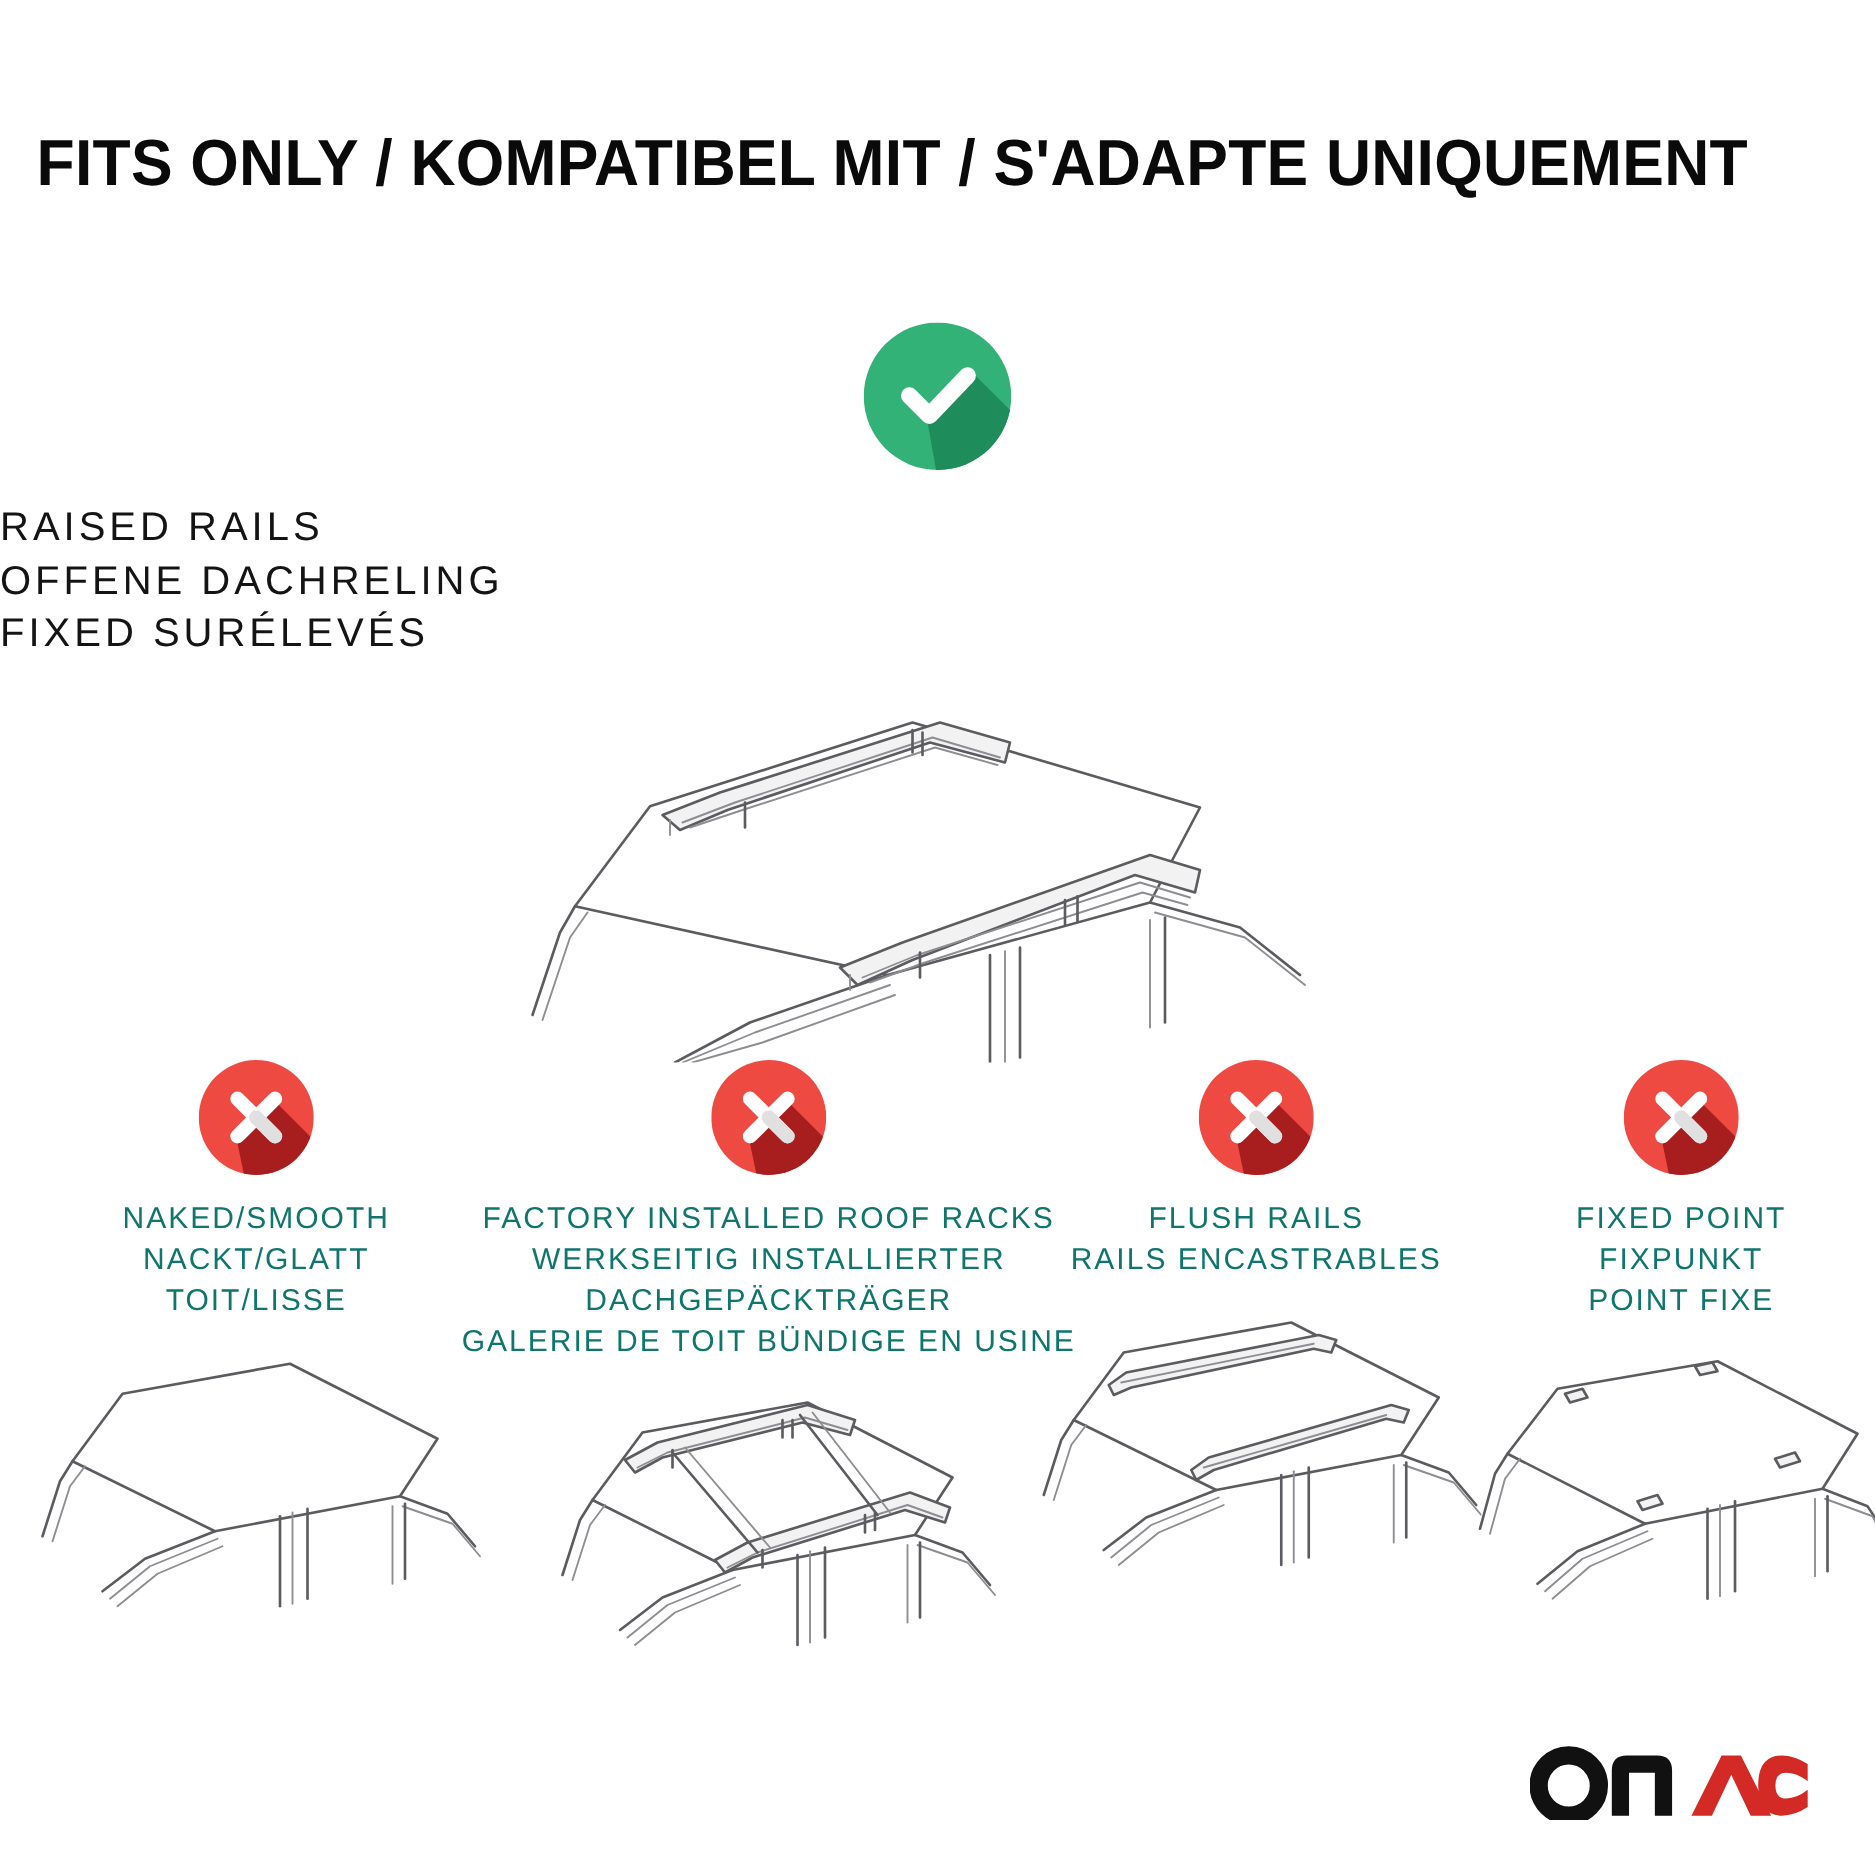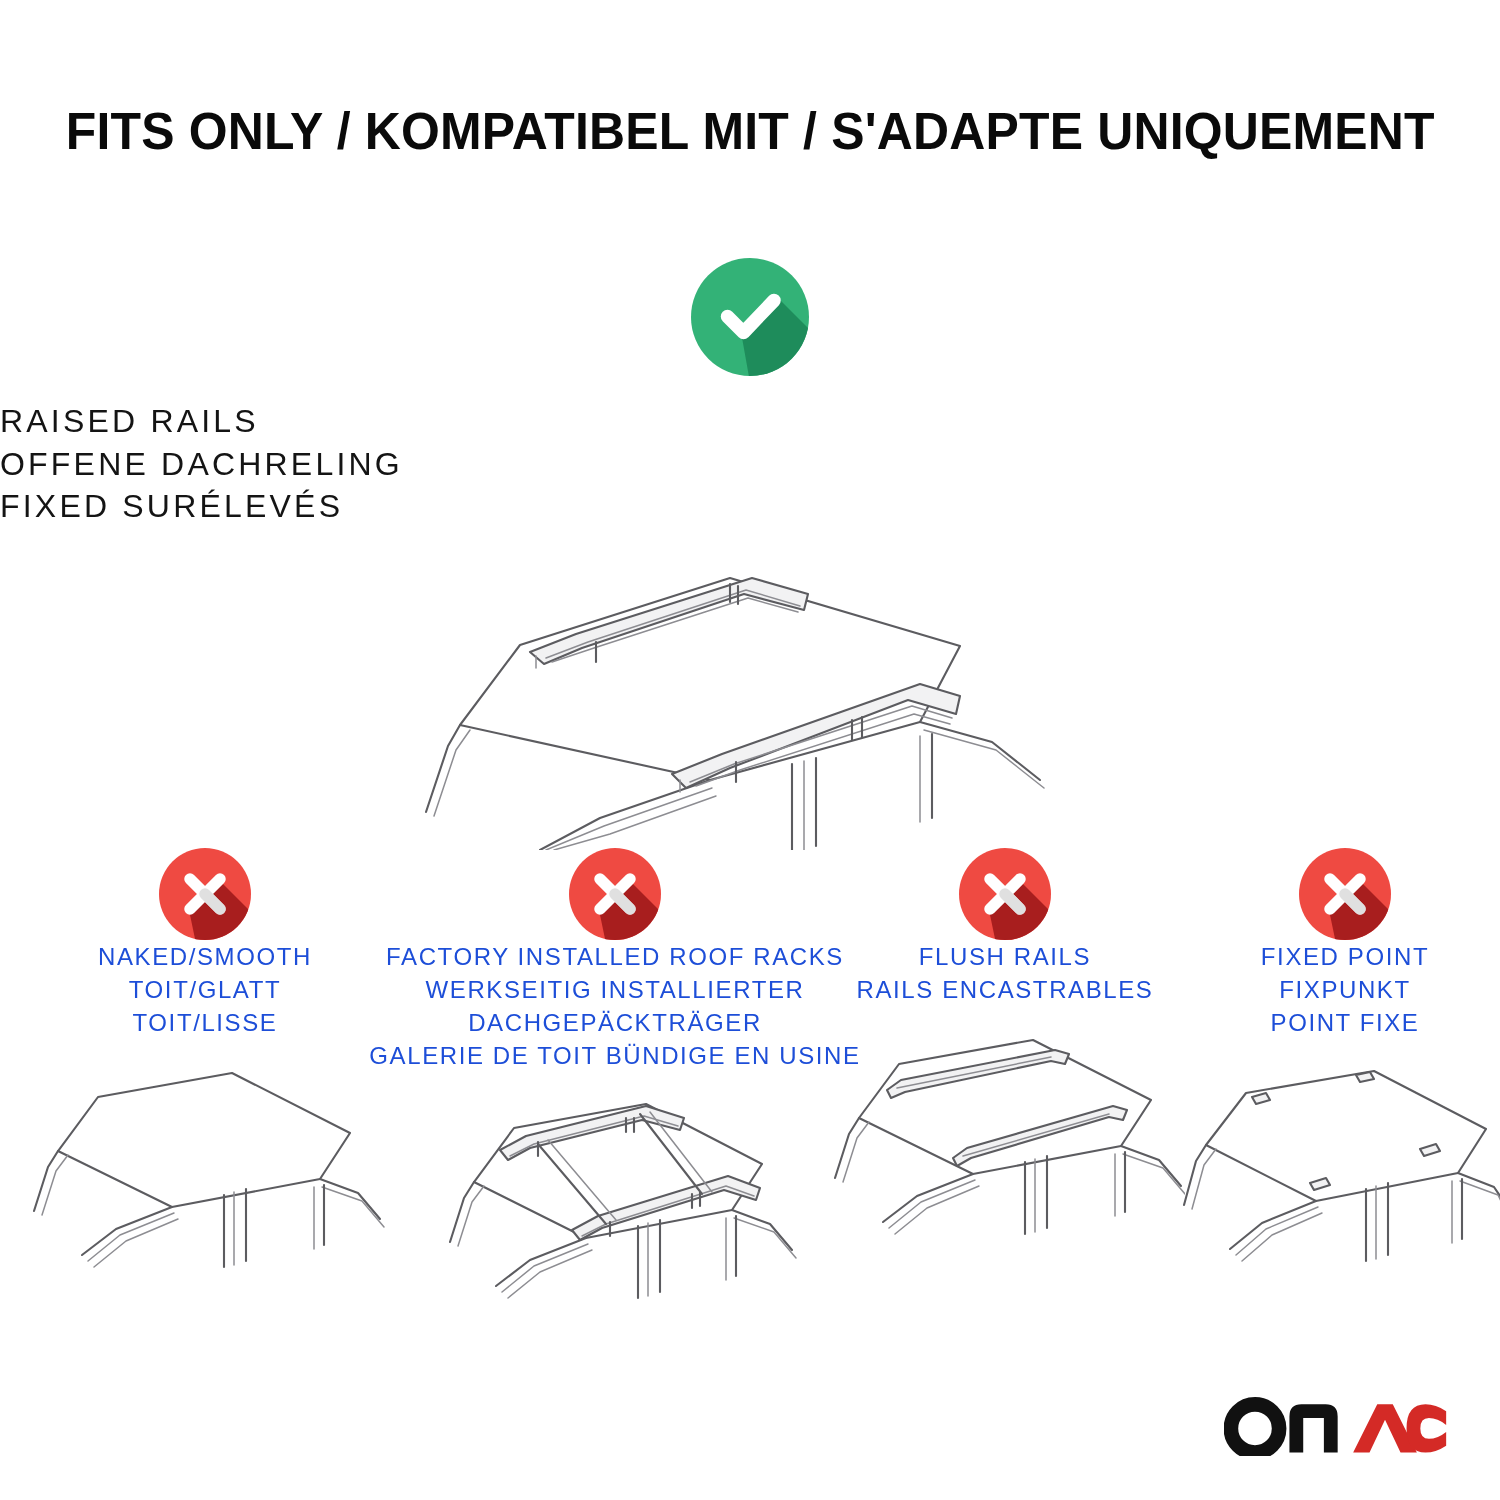--- a/index.html
+++ b/index.html
@@ -15,21 +15,21 @@
     position: relative;
     overflow: hidden;
   }
 
   
   .header {
     position: absolute;
     top: 104px;
     left: 0;
     width: 1464px;
-    text-align: right;
+    text-align: left;
   }
   .header-title {
     font-family: "Liberation Sans Narrow", "Liberation Sans", sans-serif;
     font-size: 52px;
     font-weight: bold;
     letter-spacing: 0.2px;
     line-height: 1.05;
     transform: scaleX(0.96);
     white-space: nowrap;
     color: #0a0a0a;
@@ -84,25 +84,26 @@
     align-items: center;
   }
   .cell-0 { width: 410px; }
   .cell-1 { width: 410px; justify-content: center; }
   .cell-2 { width: 370px; }
   .cell-3 { width: 310px; }
 
   .cell .icon-wrap { width: 92px; height: 92px; }
 
   .cell-label {
+    margin-top: 18px;
     font-size: 24px;
     font-weight: 300;
     letter-spacing: 1.6px;
     line-height: 1.38;
-    color: #1d4ed8;
+    color: #0f766e;
     text-align: center;
   }
   .cell-label div { white-space: nowrap; }
 
   .cell-art {
     margin-top: 22px;
     height: 230px;
   }
   .cell-art svg { display: block; }
 
@@ -228,21 +229,21 @@
           <line x1="31" y1="31" x2="61" y2="61"></line>
           <line x1="61" y1="31" x2="31" y2="61"></line>
         </g>
         <g clip-path="url(#clipRed0)" opacity="0.78">
           <line x1="46" y1="46" x2="61" y2="61" stroke="#D8D8D8" stroke-width="11.5" stroke-linecap="round"></line>
         </g>
       </svg>
     </div>
     <div class="cell-label">
       <div>NAKED/SMOOTH</div>
-      <div>TOIT/GLATT</div>
+      <div>NACKT/GLATT</div>
       <div>TOIT/LISSE</div>
     </div>
     <div class="cell-art">
       <svg width="370" height="230" viewBox="0 0 370 230" xmlns="http://www.w3.org/2000/svg">
         <path class="ln" d="M38 90 L78 36 L212 12 L330 72 L300 118 L152 146 Z"></path>
         <path class="ln" d="M38 90 L28 106 L14 150"></path>
         <path class="ln-thin" d="M48 94 L36 110 L22 154"></path>
         <path class="ln" d="M152 146 L96 168 L62 194"></path>
         <path class="ln-thin" d="M154 152 L100 174 L68 200"></path>
         <path class="ln-thin" d="M158 158 L106 180 L74 206"></path>

